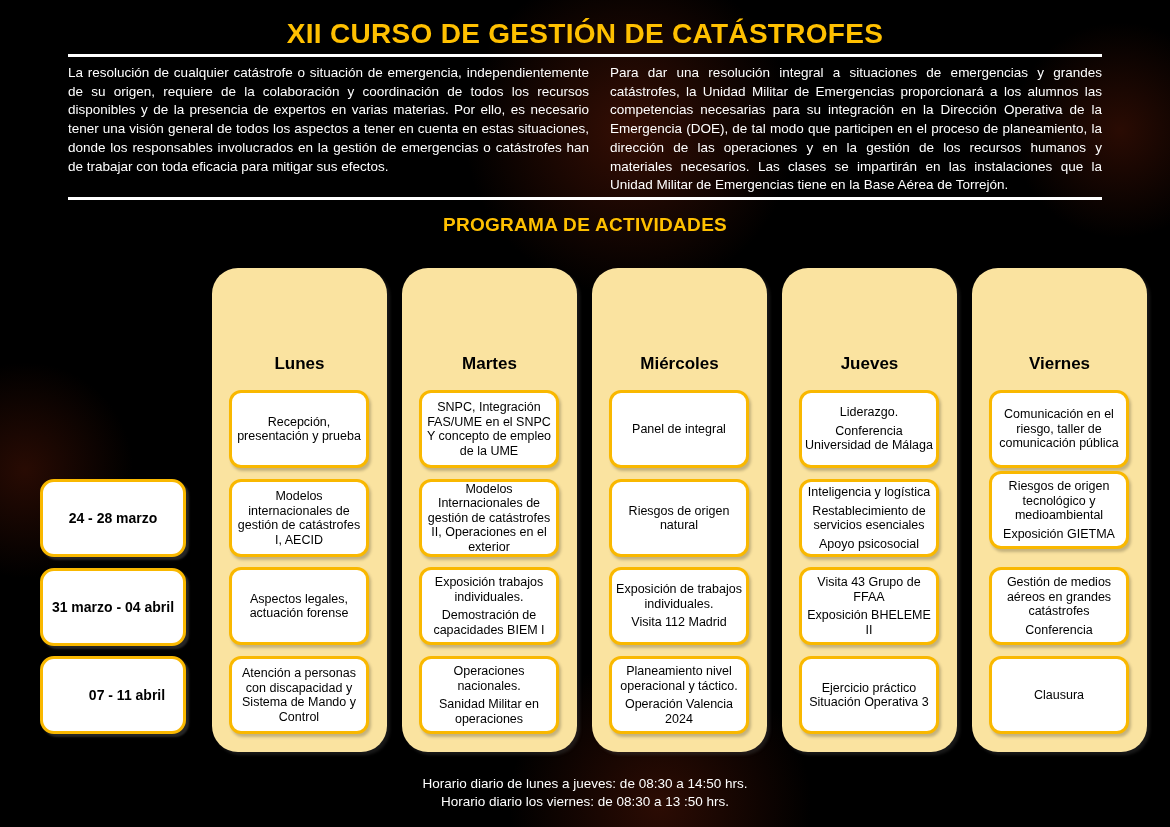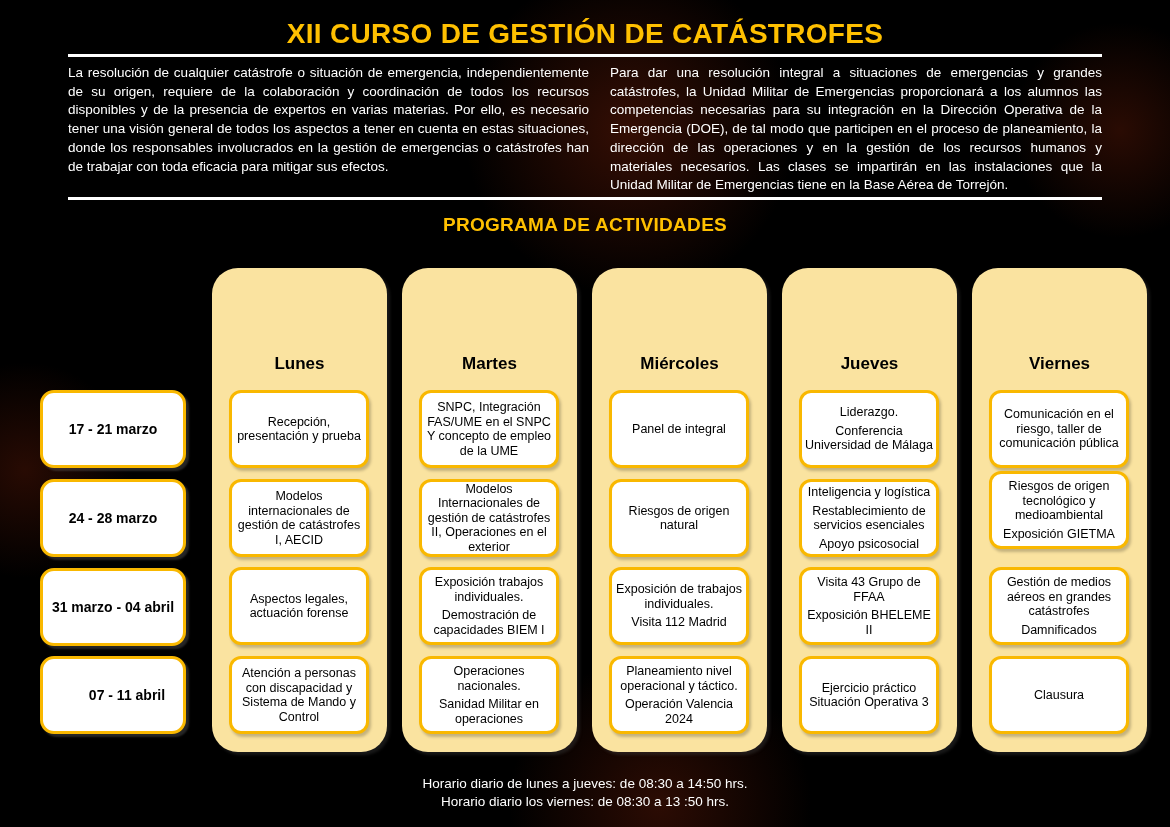--- a/index.html
+++ b/index.html
@@ -70,23 +70,20 @@
   <h1 class="title">XII CURSO DE GESTIÓN DE CATÁSTROFES</h1>
   <div class="rule rule-top"></div>
 
   <p class="intro intro-left">La resolución de cualquier catástrofe o situación de emergencia, independientemente de su origen, requiere de la colaboración y coordinación de todos los recursos disponibles y de la presencia de expertos en varias materias. Por ello, es necesario tener una visión general de todos los aspectos a tener en cuenta en estas situaciones, donde los responsables involucrados en la gestión de emergencias o catástrofes han de trabajar con toda eficacia para mitigar sus efectos.</p>
   <p class="intro intro-right">Para dar una resolución integral a situaciones de emergencias y grandes catástrofes, la Unidad Militar de Emergencias proporcionará a los alumnos las competencias necesarias para su integración en la Dirección Operativa de la Emergencia (DOE), de tal modo que participen en el proceso de planeamiento, la dirección de las operaciones y en la gestión de los recursos humanos y materiales necesarios. Las clases se impartirán en las instalaciones que la Unidad Militar de Emergencias tiene en la Base Aérea de Torrejón.</p>
   <div class="rule rule-mid"></div>
 
   <h2 class="section-title">PROGRAMA DE ACTIVIDADES</h2>
 
   <div class="grid" id="grid">
-      <div class="date-box" style="top: 122px;">
-        <span>17 - 21 marzo</span>
-      </div>
       <div class="date-box" style="top: 211px;">
         <span>24 - 28 marzo</span>
       </div>
       <div class="date-box" style="top: 300px;">
         <span>31 marzo - 04 abril</span>
       </div>
       <div class="date-box" style="top: 388px; padding-left: 28px;">
         <span>07 - 11 abril</span>
       </div>
       <div class="day-panel" style="left: 212px;">
@@ -161,21 +158,21 @@
         <div class="day-label">Viernes</div>
         <div class="cell" style="top: 122px;">
           <p class="cell-line">Comunicación en el riesgo, taller de comunicación pública</p>
         </div>
         <div class="cell" style="top: 203px;">
           <p class="cell-line">Riesgos de origen tecnológico y medioambiental</p>
           <p class="cell-line">Exposición GIETMA</p>
         </div>
         <div class="cell" style="top: 299px; align-items: center;">
           <p class="cell-line">Gestión de medios aéreos en grandes catástrofes</p>
-          <p class="cell-line">Damnificados</p>
+          <p class="cell-line">Conferencia</p>
         </div>
         <div class="cell" style="top: 388px;">
           <p class="cell-line">Clausura</p>
         </div>
       </div>
     </div>
 
   <div class="footer">
     <div>Horario diario de lunes a jueves: de 08:30 a 14:50 hrs.</div>
     <div>Horario diario los viernes: de 08:30 a 13 :50 hrs.</div>

